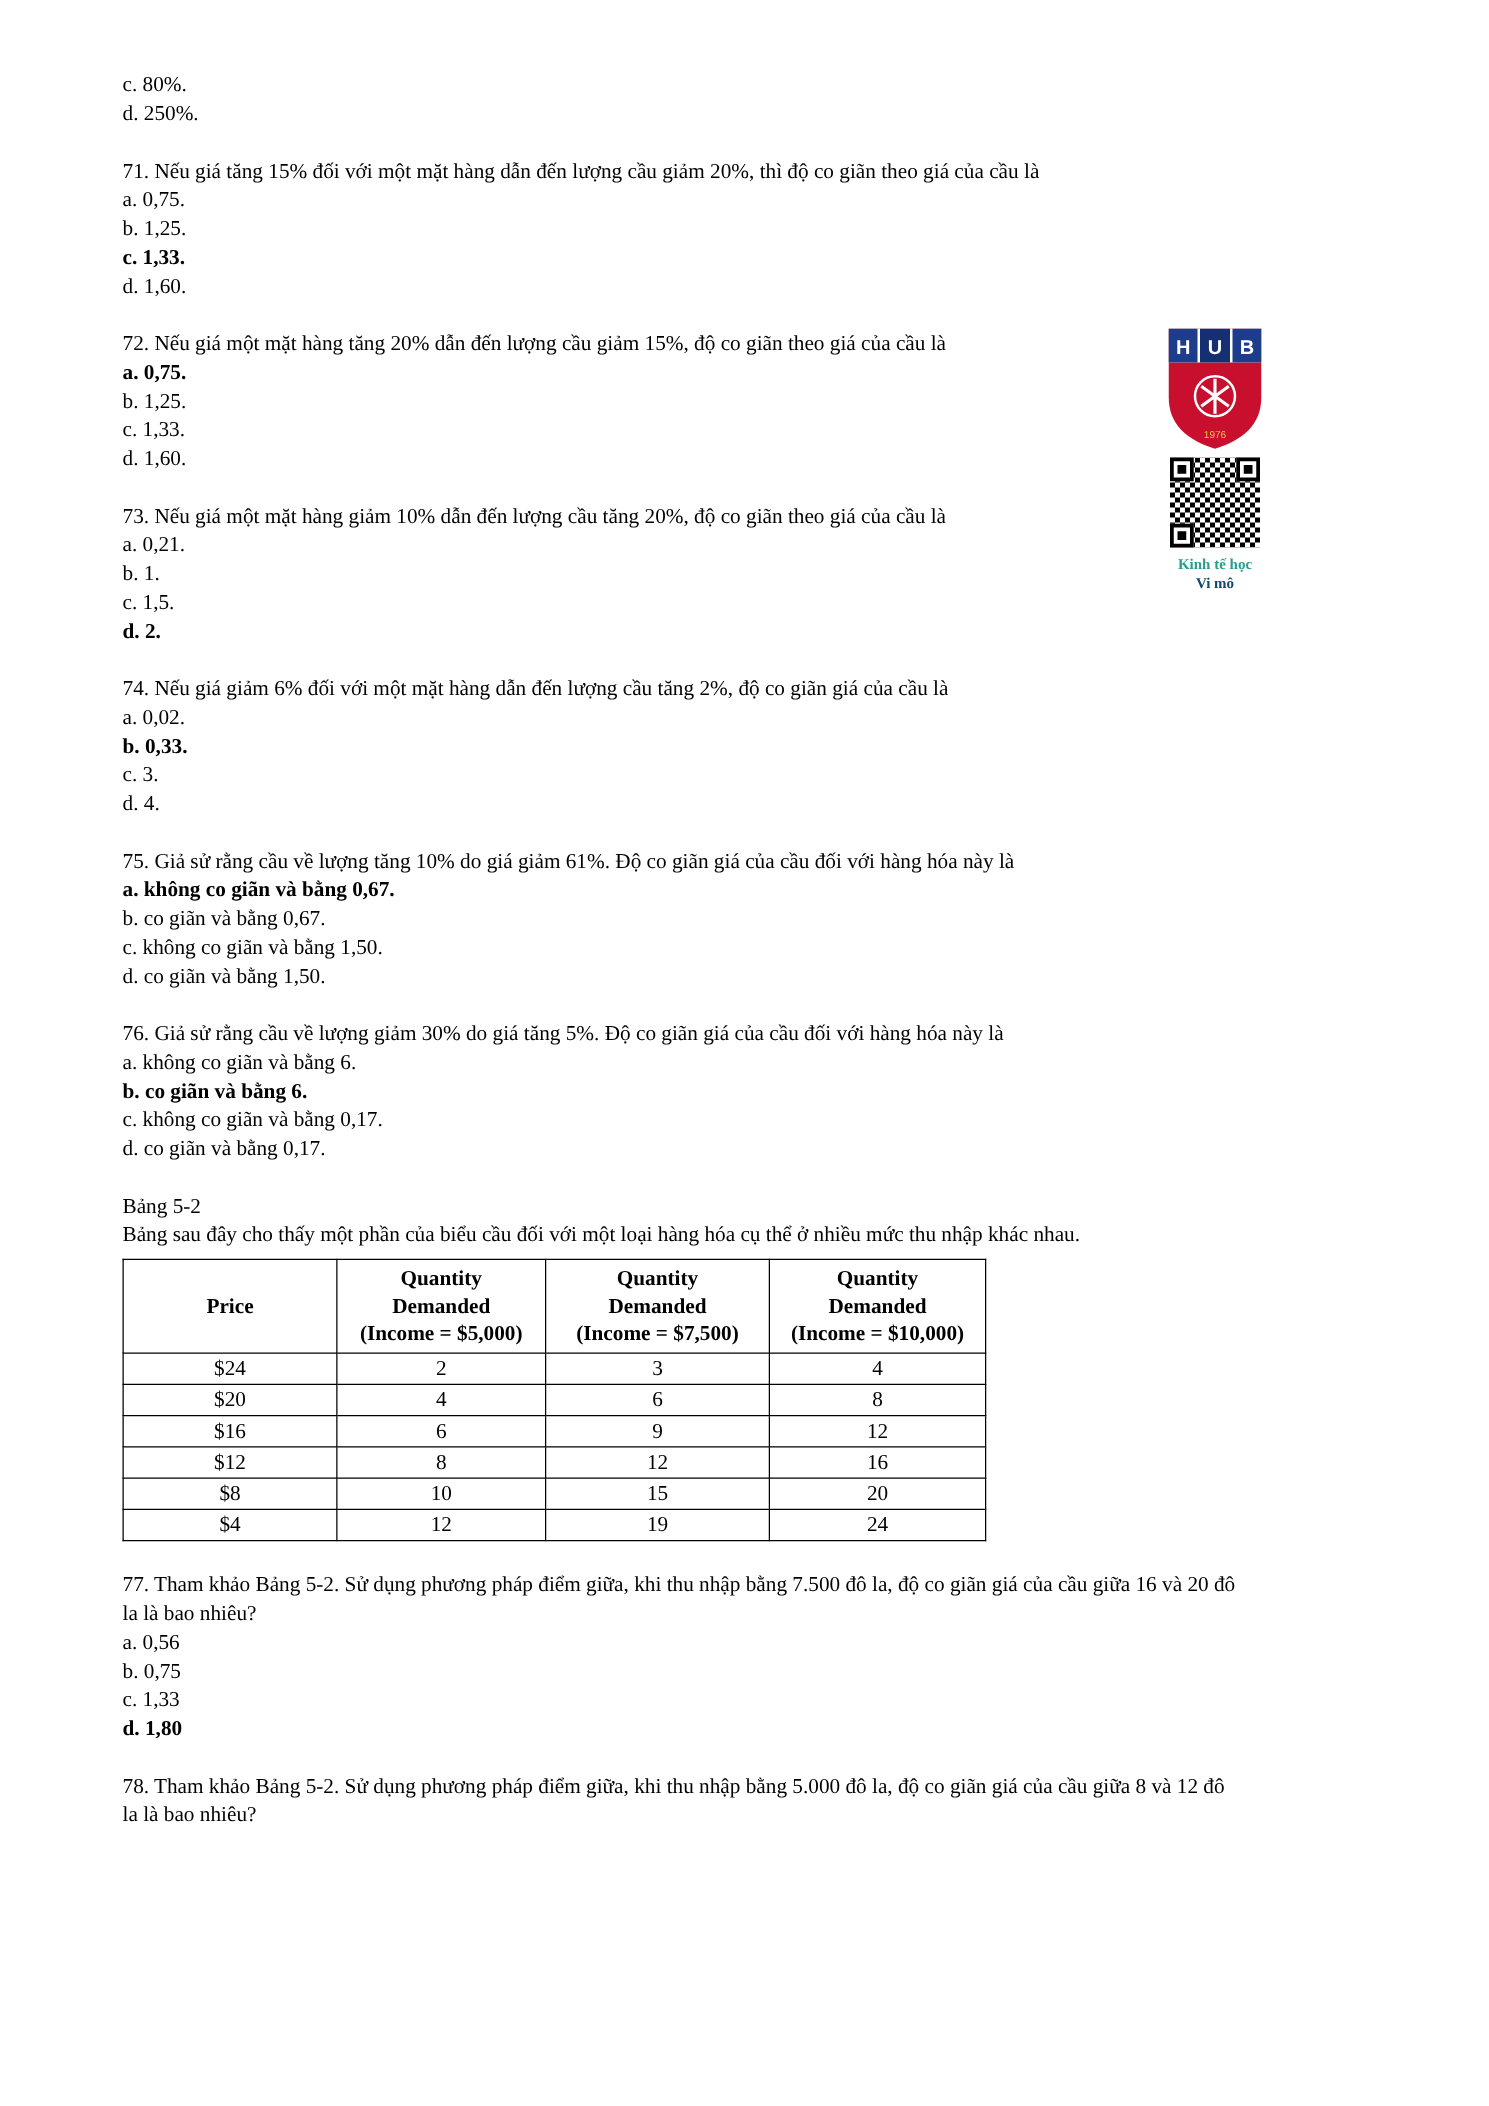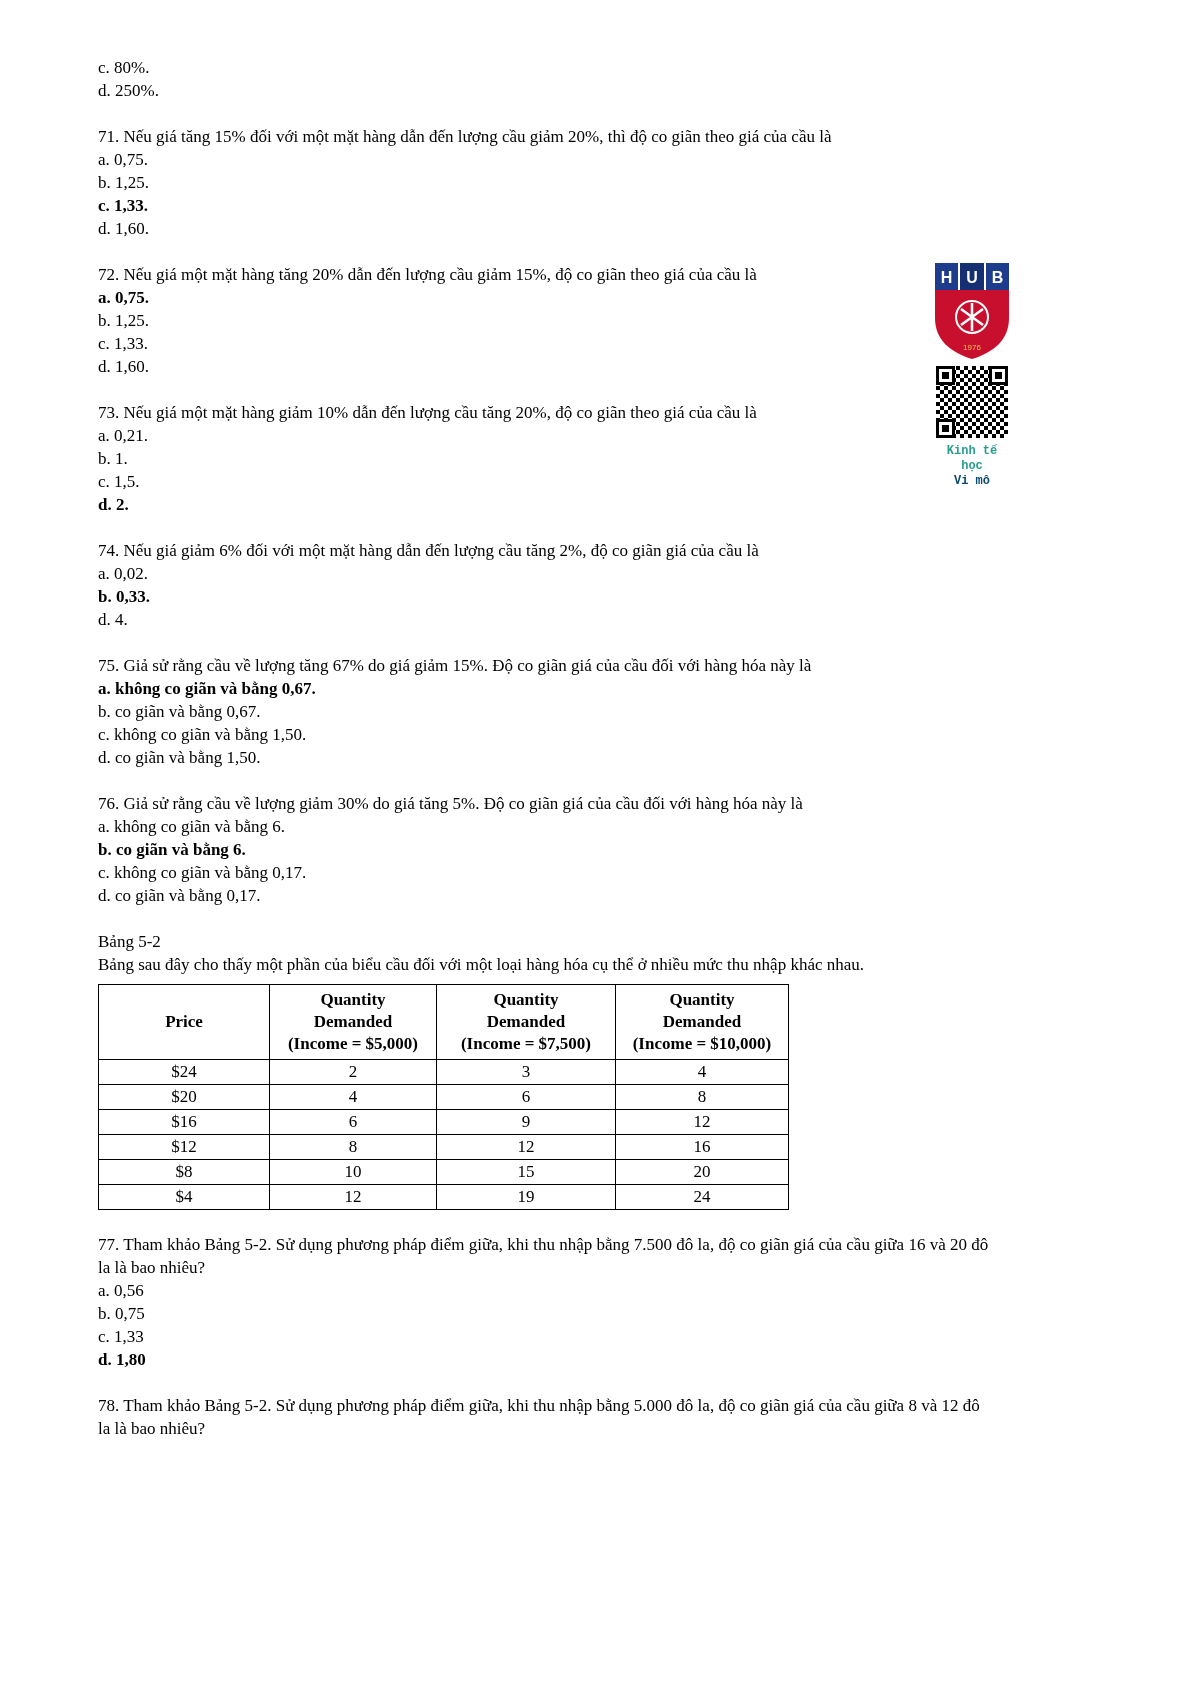--- a/index.html
+++ b/index.html
@@ -84,21 +84,21 @@
     position: absolute;
     left: 3px; top: 3px;
     width: 7px; height: 7px;
     background: #000;
   }
   .finder.tl { left: 0; top: 0; }
   .finder.tr { right: 0; top: 0; }
   .finder.bl { left: 0; bottom: 0; }
   .brand-caption {
     margin-top: 6px;
-    font-family: Liberation Mono, monospace;
+    font-family: Liberation Serif, serif;
     font-size: 12px;
     font-weight: bold;
     line-height: 15px;
   }
   .brand-caption .line1 { color: #2a9d8f; }
   .brand-caption .line2 { color: #0c4a6e; }
 </style>
 </head>
 <body>
 
@@ -132,25 +132,26 @@
       <div class="opt">a. 0,21.</div>
       <div class="opt">b. 1.</div>
       <div class="opt">c. 1,5.</div>
       <div class="opt bold">d. 2.</div>
     </div>
 
     <div class="q">
       <div class="stem">74. Nếu giá giảm 6% đối với một mặt hàng dẫn đến lượng cầu tăng 2%, độ co giãn giá của cầu là</div>
       <div class="opt">a. 0,02.</div>
       <div class="opt bold">b. 0,33.</div>
+      <div class="opt">c. 3.</div>
       <div class="opt">d. 4.</div>
     </div>
 
     <div class="q">
-      <div class="stem">75. Giả sử rằng cầu về lượng tăng 67% do giá giảm 15%. Độ co giãn giá của cầu đối với hàng hóa này là</div>
+      <div class="stem">75. Giả sử rằng cầu về lượng tăng 10% do giá giảm 61%. Độ co giãn giá của cầu đối với hàng hóa này là</div>
       <div class="opt bold">a. không co giãn và bằng 0,67.</div>
       <div class="opt">b. co giãn và bằng 0,67.</div>
       <div class="opt">c. không co giãn và bằng 1,50.</div>
       <div class="opt">d. co giãn và bằng 1,50.</div>
     </div>
 
     <div class="q">
       <div class="stem">76. Giả sử rằng cầu về lượng giảm 30% do giá tăng 5%. Độ co giãn giá của cầu đối với hàng hóa này là</div>
       <div class="opt">a. không co giãn và bằng 6.</div>
       <div class="opt bold">b. co giãn và bằng 6.</div>

